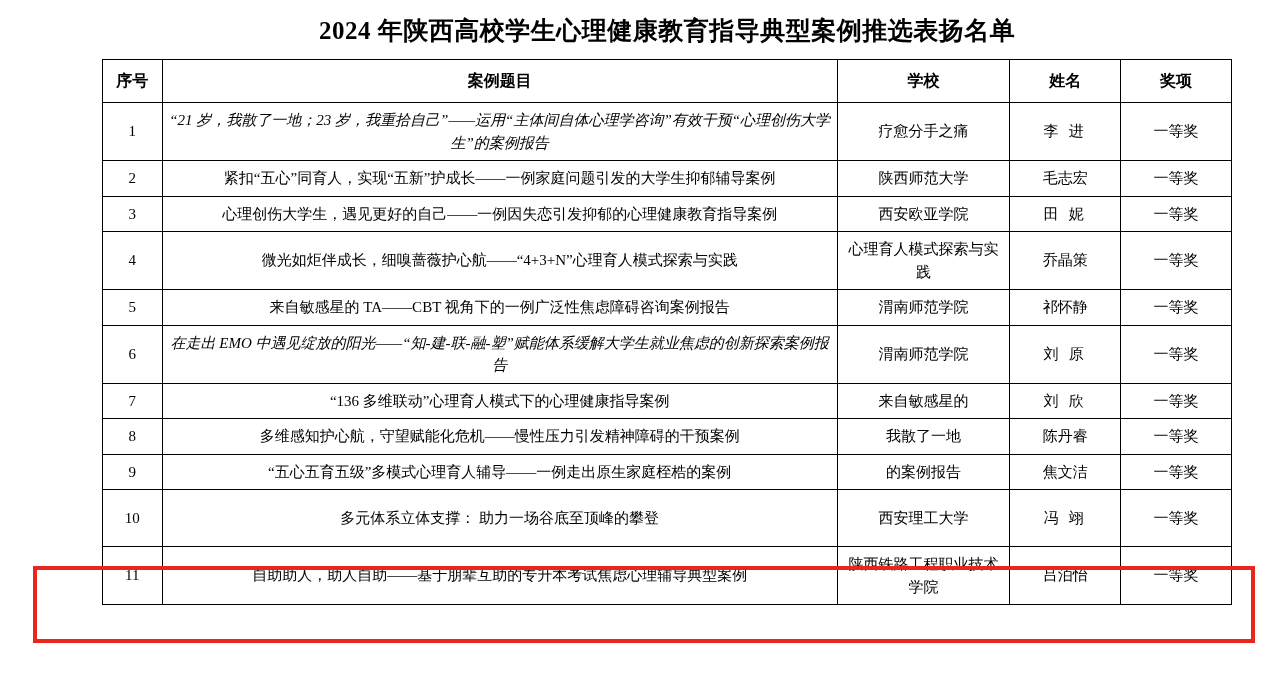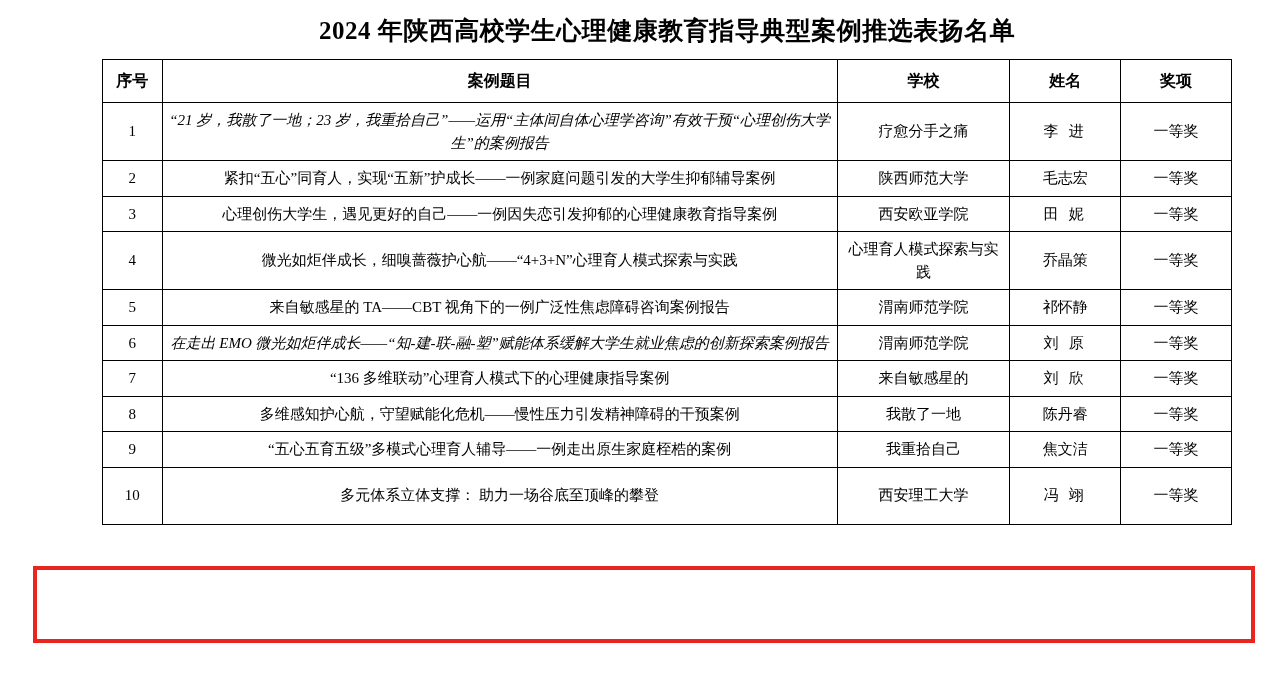--- a/index.html
+++ b/index.html
@@ -137,21 +137,21 @@
         </tr>
         <tr>
           <td>5</td>
           <td class="title-cell">来自敏感星的 TA——CBT 视角下的一例广泛性焦虑障碍咨询案例报告</td>
           <td>渭南师范学院</td>
           <td>祁怀静</td>
           <td>一等奖</td>
         </tr>
         <tr>
           <td>6</td>
-          <td class="title-cell two-line">在走出 EMO 微光如炬伴成长——“知-建-联-融-塑”赋能体系缓解大学生就业焦虑的创新探索案例报告</td>
+          <td class="title-cell two-line">在走出 EMO 中遇见绽放的阳光——“知-建-联-融-塑”赋能体系缓解大学生就业焦虑的创新探索案例报告</td>
           <td>渭南师范学院</td>
           <td class="name-spaced">刘 原</td>
           <td>一等奖</td>
         </tr>
         <tr>
           <td>7</td>
           <td class="title-cell">“136 多维联动”心理育人模式下的心理健康指导案例</td>
           <td>来自敏感星的</td>
           <td class="name-spaced">刘 欣</td>
           <td>一等奖</td>
@@ -159,29 +159,36 @@
         <tr>
           <td>8</td>
           <td class="title-cell">多维感知护心航，守望赋能化危机——慢性压力引发精神障碍的干预案例</td>
           <td>我散了一地</td>
           <td>陈丹睿</td>
           <td>一等奖</td>
         </tr>
         <tr>
           <td>9</td>
           <td class="title-cell">“五心五育五级”多模式心理育人辅导——一例走出原生家庭桎梏的案例</td>
-          <td>我重拾自己</td>
+          <td>的案例报告</td>
           <td>焦文洁</td>
           <td>一等奖</td>
         </tr>
         <tr class="row-10">
           <td>10</td>
           <td class="title-cell">多元体系立体支撑： 助力一场谷底至顶峰的攀登</td>
           <td>西安理工大学</td>
           <td class="name-spaced">冯 翊</td>
+          <td>一等奖</td>
+        </tr>
+        <tr>
+          <td>11</td>
+          <td class="title-cell">自助助人，助人自助——基于朋辈互助的专升本考试焦虑心理辅导典型案例</td>
+          <td>陕西铁路工程职业技术学院</td>
+          <td>吕泊怡</td>
           <td>一等奖</td>
         </tr>
       </tbody>
     </table>
   </div>
 
   <div class="highlight-box" style="border-color: rgb(232, 37, 31);"></div>
 
 </div>
 

